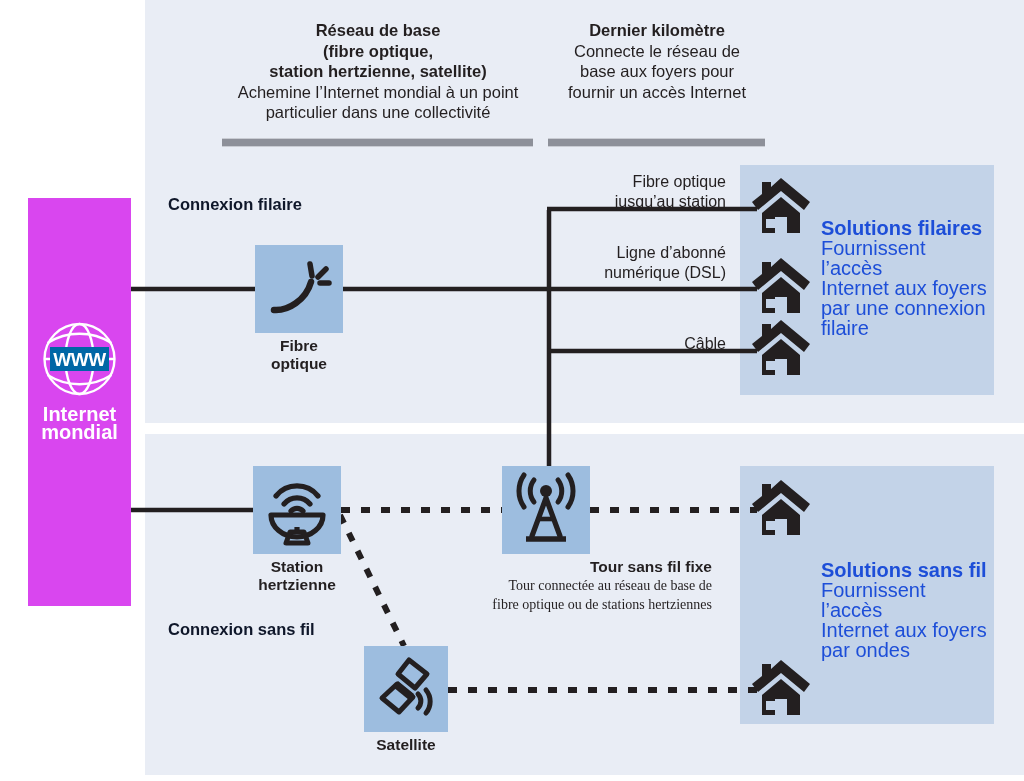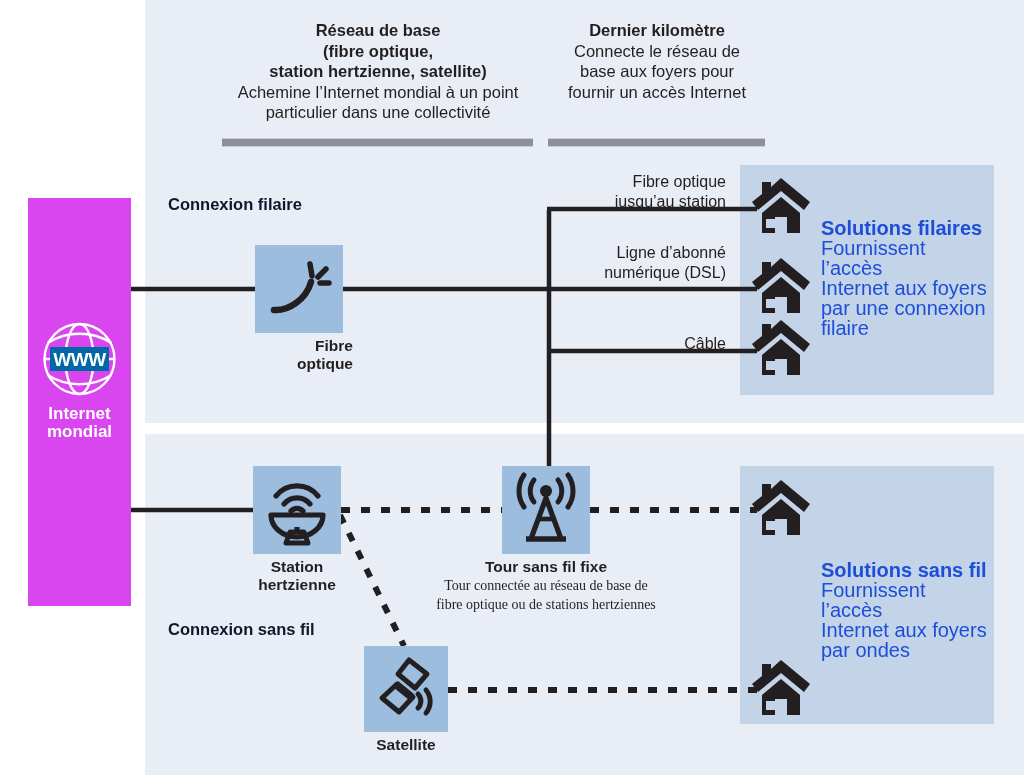--- a/index.html
+++ b/index.html
@@ -11,21 +11,21 @@
   
   .panel-top{left:145px;top:0;width:879px;height:423px;background:#e9edf5;}
   .panel-bottom{left:145px;top:434px;width:879px;height:341px;background:#e9edf5;}
 
   .sol-top{left:740px;top:165px;width:254px;height:230px;background:#c3d3e8;}
   .sol-bottom{left:740px;top:466px;width:254px;height:258px;background:#c3d3e8;}
 
   
   .globe-box{left:28px;top:198px;width:103px;height:408px;background:#d946ef;}
   .globe-wrap{position:absolute;left:0;top:122px;width:103px;text-align:center;}
-  .globe-label{color:#ffffff;font-weight:bold;font-size:17px;line-height:18px;
+  .globe-label{color:#ffffff;font-weight:bold;font-size:20px;line-height:18px;
                margin-top:7px;}
 
   
   .hdr{position:absolute;text-align:center;font-size:16.5px;line-height:20.5px;color:#231f20;}
   .hdr b{font-weight:bold;}
   .hdr-core{left:222px;top:20px;width:312px;}
   .hdr-last{left:548px;top:20px;width:218px;}
   .rule{position:absolute;height:7px;background:#8d9099;border-top:1px solid #c9ccd3;
         border-bottom:1px solid #c9ccd3;}
   .rule-core{left:222px;top:138px;width:311px;}
@@ -38,26 +38,26 @@
 
   
   .tile{position:absolute;background:#9dbddf;display:flex;align-items:center;justify-content:center;}
   .tile-fibre{left:255px;top:245px;width:88px;height:88px;}
   .tile-station{left:253px;top:466px;width:88px;height:88px;}
   .tile-tower{left:502px;top:466px;width:88px;height:88px;}
   .tile-sat{left:364px;top:646px;width:84px;height:86px;}
 
   .tile-cap{position:absolute;text-align:center;font-weight:bold;font-size:15.5px;
             line-height:18px;color:#231f20;}
-  .cap-fibre{left:245px;top:337px;width:108px;text-align:right;}
+  .cap-fibre{left:245px;top:337px;width:108px;}
   .cap-station{left:240px;top:558px;width:114px;}
   .cap-sat{left:366px;top:736px;width:80px;}
 
   
-  .tower-cap{position:absolute;left:380px;top:558px;width:332px;text-align:center;}
+  .tower-cap{position:absolute;left:380px;top:558px;width:332px;text-align:right;}
   .tower-cap .t1{font-weight:bold;font-size:15.5px;line-height:18px;}
   .tower-cap .t2{font-size:14px;line-height:19px;font-family:Liberation Serif, serif;}
 
   
   .lnk{position:absolute;text-align:right;font-size:16px;line-height:19.5px;color:#231f20;}
   .lnk-ftth{left:530px;top:172px;width:196px;}
   .lnk-dsl{left:530px;top:243px;width:196px;}
   .lnk-cable{left:530px;top:334px;width:196px;}
 
   

